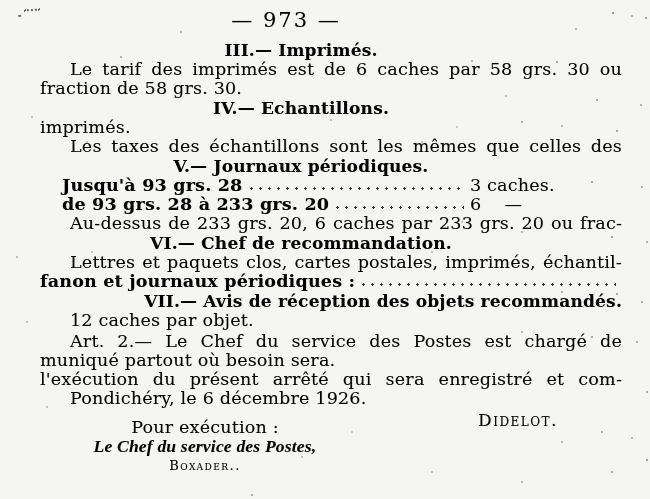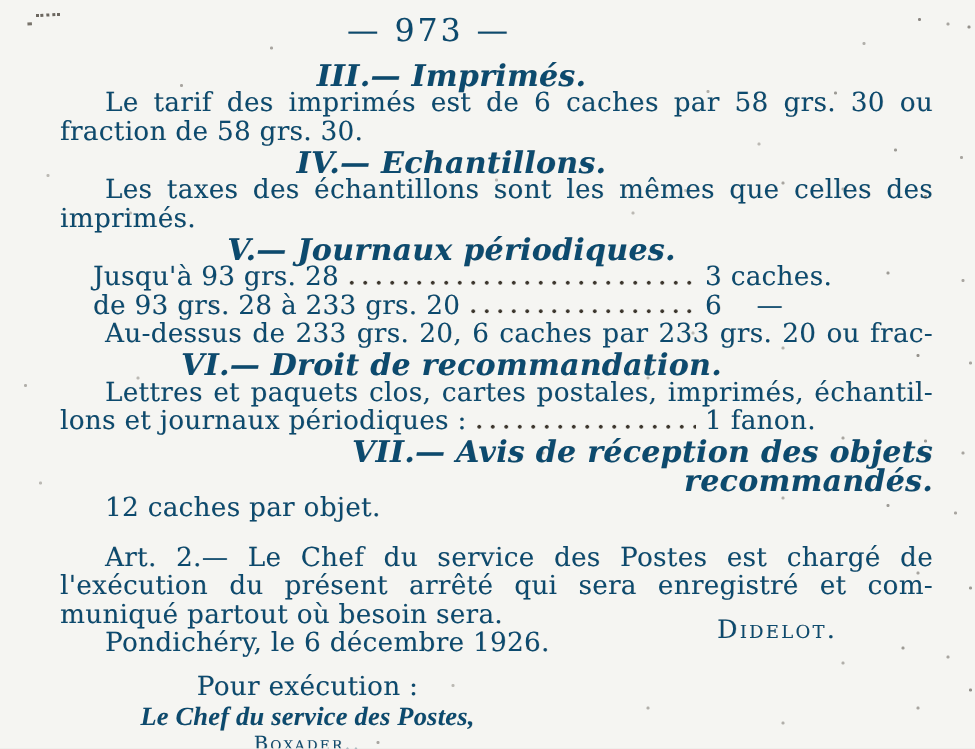--- a/index.html
+++ b/index.html
@@ -2,55 +2,55 @@
 <html><head>
 <meta charset="utf-8">
 <style>
   html,body{margin:0;padding:0;background:#e9e9e7;}
   .page{
     position:relative;
     width:650px;height:499px;
     box-sizing:border-box;
     padding:8px 28px 0 40px;
     background:#f5f5f2;
-    color:#0c4a6e;
+    color:#000000;
     font-family:"DejaVu Serif","Liberation Serif",serif;
     font-size:17.5px;
     line-height:19px;
     overflow:hidden;
     letter-spacing:.2px;
     text-shadow:.3px .3px 0 rgba(46,41,34,.25);
   }
   .header{
     font-size:21px;line-height:24px;
     text-align:center;margin-right:90px;
     letter-spacing:2px;
   }
   .heading{
-    font-style:italic;font-weight:bold;
+    font-weight:bold;
     text-align:center;margin:1px 60px 0 0;
-    font-size:20px;
+    font-size:17px;
   }
   .heading.first{margin-top:9px;}
   .heading.left{text-align:right;margin:1px 0 0 50px;}
   .line{white-space:nowrap;}
   .ind{padding-left:30px;white-space:normal;}
   .j{text-align:justify;text-align-last:justify;white-space:normal;}
   .row{display:flex;align-items:baseline;}
   .row.indented{padding-left:22px;}
-  .row-label{flex:none;}
+  .row-label{flex:none;font-weight:bold;}
   .leader{
     flex:1;align-self:stretch;margin:0 6px 0 4px;
     background:radial-gradient(circle,#3a342b 1.1px,transparent 1.4px);
     background-size:9px 5px;
     background-position:left bottom 4px;
     background-repeat:repeat-x;
   }
   .row-value{flex:none;width:152px;}
-  .art{margin-top:14px;}
+  .art{margin-top:2px;}
   .smallcaps{font-variant:small-caps;letter-spacing:1.5px;}
   .signature{
     position:absolute;top:411px;right:92px;
     font-size:17px;
   }
   .execution{margin:10px 0 0 0;width:330px;text-align:center;}
   .exec-title{font-style:italic;font-weight:bold;font-family:Liberation Serif, serif;}
   .exec-name{font-size:13px;}
   .corner-mark{
     position:absolute;left:24px;top:9px;width:16px;height:3px;
@@ -98,50 +98,49 @@
   <div class="corner-mark"></div>
   <div class="speckles"></div>
 
   <div class="header">— 973 —</div>
 
   <div class="heading first">III.— Imprimés.</div>
   <div class="line ind j">Le tarif des imprimés est de 6 caches par 58 grs. 30 ou</div>
   <div class="line">fraction de 58 grs. 30.</div>
 
   <div class="heading">IV.— Echantillons.</div>
+  <div class="line">imprimés.</div>
   <div class="line ind j">Les taxes des échantillons sont les mêmes que celles des</div>
-  <div class="line">imprimés.</div>
 
   <div class="heading">V.— Journaux périodiques.</div>
   <div class="row indented">
     <span class="row-label">Jusqu'à 93 grs. 28</span>
     <span class="leader"></span>
     <span class="row-value">3 caches.</span>
   </div>
   <div class="row indented">
     <span class="row-label">de 93 grs. 28 à 233 grs. 20</span>
     <span class="leader"></span>
     <span class="row-value">6&nbsp;&nbsp;&nbsp;&nbsp;—</span>
   </div>
   <div class="line ind j">Au-dessus de 233 grs. 20, 6 caches par 233 grs. 20 ou frac-</div>
 
-  <div class="heading">VI.— Droit de recommandation.</div>
+  <div class="heading">VI.— Chef de recommandation.</div>
   <div class="line ind j">Lettres et paquets clos, cartes postales, imprimés, échantil-</div>
   <div class="row">
-    <span class="row-label">lons et journaux périodiques :</span>
+    <span class="row-label">fanon et journaux périodiques :</span>
     <span class="leader"></span>
-    <span class="row-value">1 fanon.</span>
   </div>
 
   <div class="heading left">VII.— Avis de réception des objets recommandés.</div>
   <div class="line ind">12 caches par objet.</div>
 
   <div class="line ind j art">Art. 2.— Le Chef du service des Postes est chargé de</div>
+  <div class="line">muniqué partout où besoin sera.</div>
   <div class="line j">l'exécution du présent arrêté qui sera enregistré et com-</div>
-  <div class="line">muniqué partout où besoin sera.</div>
 
   <div class="line ind">Pondichéry, le 6 décembre 1926.</div>
   <div class="signature smallcaps">Didelot.</div>
 
   <div class="execution">
     <div class="exec-label">Pour exécution :</div>
     <div class="exec-title">Le Chef du service des Postes,</div>
     <div class="exec-name smallcaps">Boxader..</div>
   </div>
 </div>

